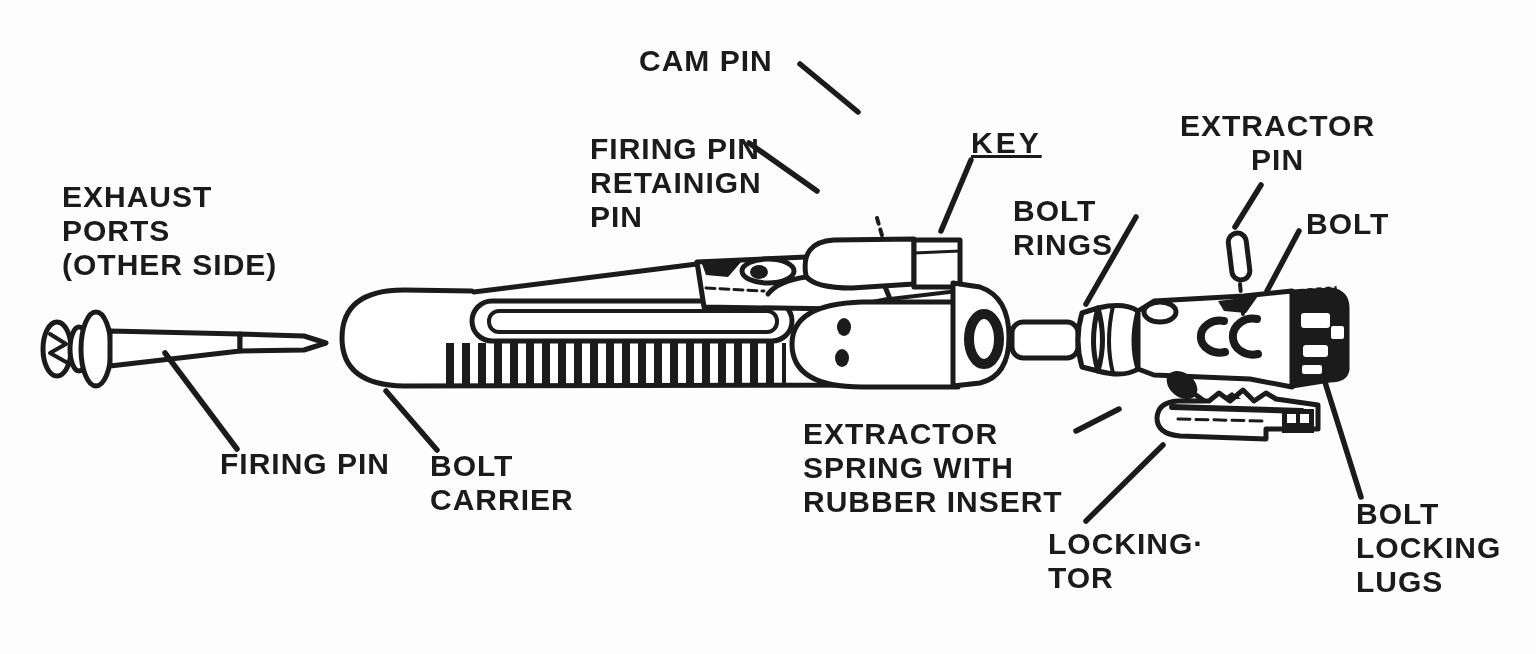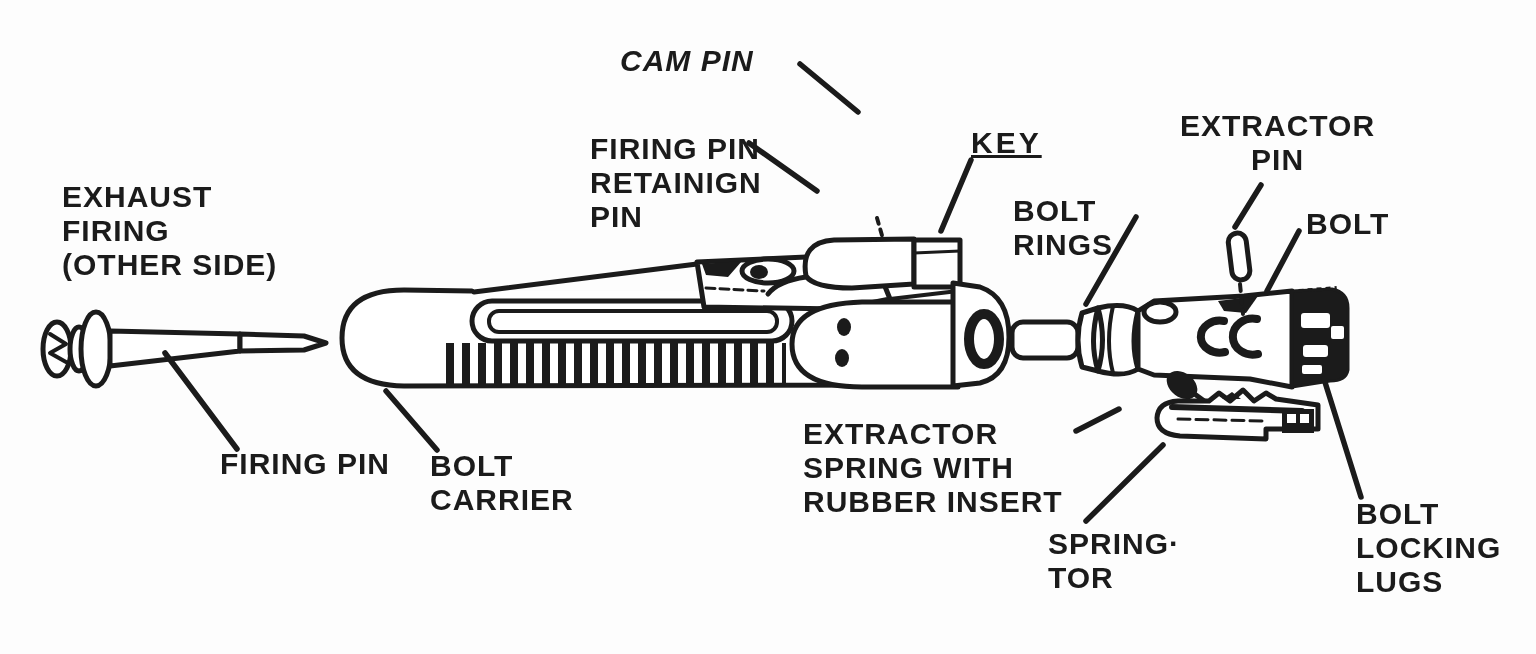--- a/index.html
+++ b/index.html
@@ -115,37 +115,37 @@
       <line x1="386" y1="391" x2="437" y2="450"></line>
       <line x1="1076" y1="431" x2="1119" y2="409"></line>
       <line x1="1086" y1="521" x2="1163" y2="445"></line>
       <line x1="1324" y1="379" x2="1361" y2="497"></line>
       <line x1="877" y1="218" x2="883" y2="239" stroke-width="4" stroke-dasharray="6 6"></line>
       <line x1="1240" y1="284" x2="1243" y2="314" stroke-width="4" stroke-dasharray="7 6"></line>
     </g>
   </svg>
 
   <div class="lbl" style="left:62px;top:180px;">EXHAUST
-FIRING
+PORTS
 (OTHER SIDE)</div>
-  <div class="lbl" style="left:620px;top:44px;font-style:italic;">CAM PIN</div>
+  <div class="lbl" style="left:639px;top:44px;">CAM PIN</div>
   <div class="lbl" style="left:590px;top:132px;">FIRING PIN
 RETAINIGN
 PIN</div>
   <div class="lbl wide" style="left:971px;top:126px;text-decoration:underline;">KEY</div>
   <div class="lbl" style="left:1013px;top:194px;">BOLT
 RINGS</div>
   <div class="lbl center" style="left:1180px;top:109px;">EXTRACTOR
 PIN</div>
   <div class="lbl" style="left:1306px;top:207px;">BOLT</div>
   <div class="lbl" style="left:220px;top:447px;">FIRING PIN</div>
   <div class="lbl" style="left:430px;top:449px;">BOLT
 CARRIER</div>
   <div class="lbl" style="left:803px;top:417px;">EXTRACTOR
 SPRING WITH
 RUBBER INSERT</div>
-  <div class="lbl" style="left:1048px;top:527px;">SPRING·
+  <div class="lbl" style="left:1048px;top:527px;">LOCKING·
 TOR</div>
   <div class="lbl" style="left:1356px;top:497px;">BOLT
 LOCKING
 LUGS</div>
 
 </div>
 
 </body></html>

